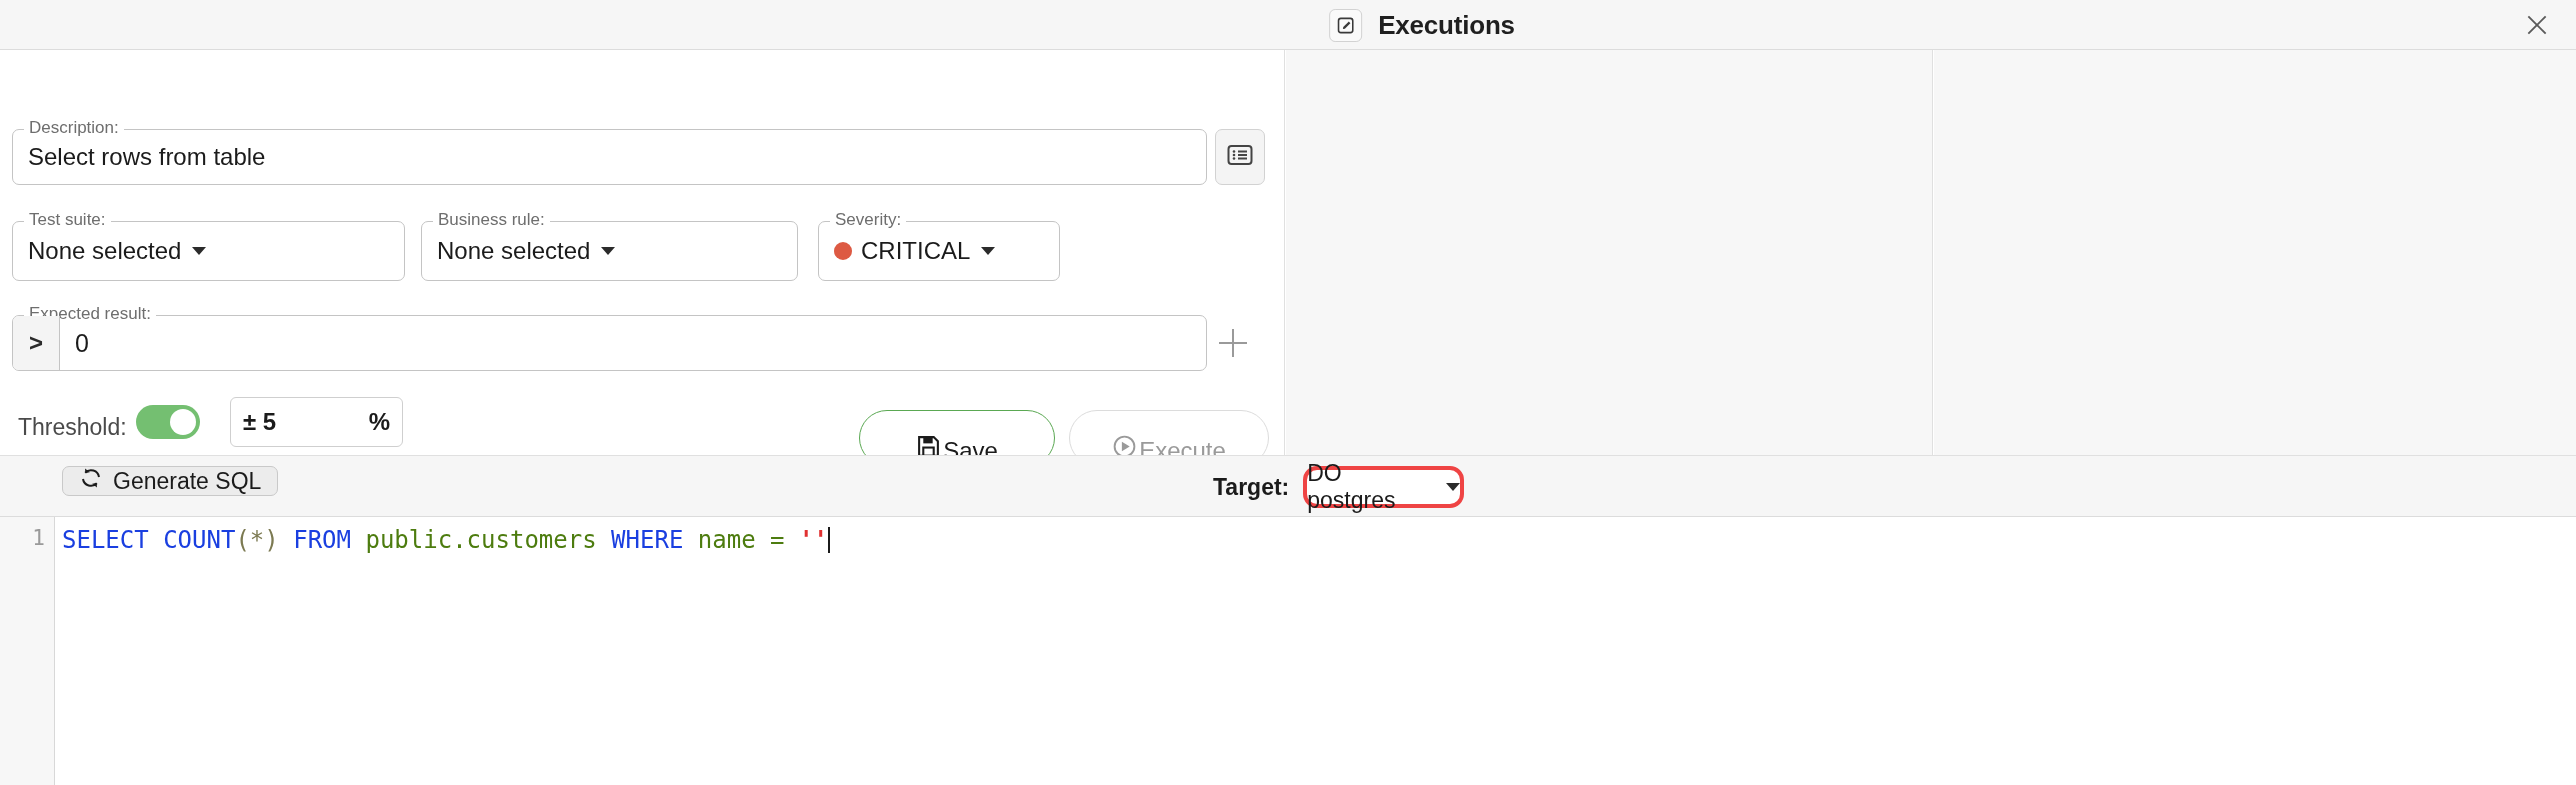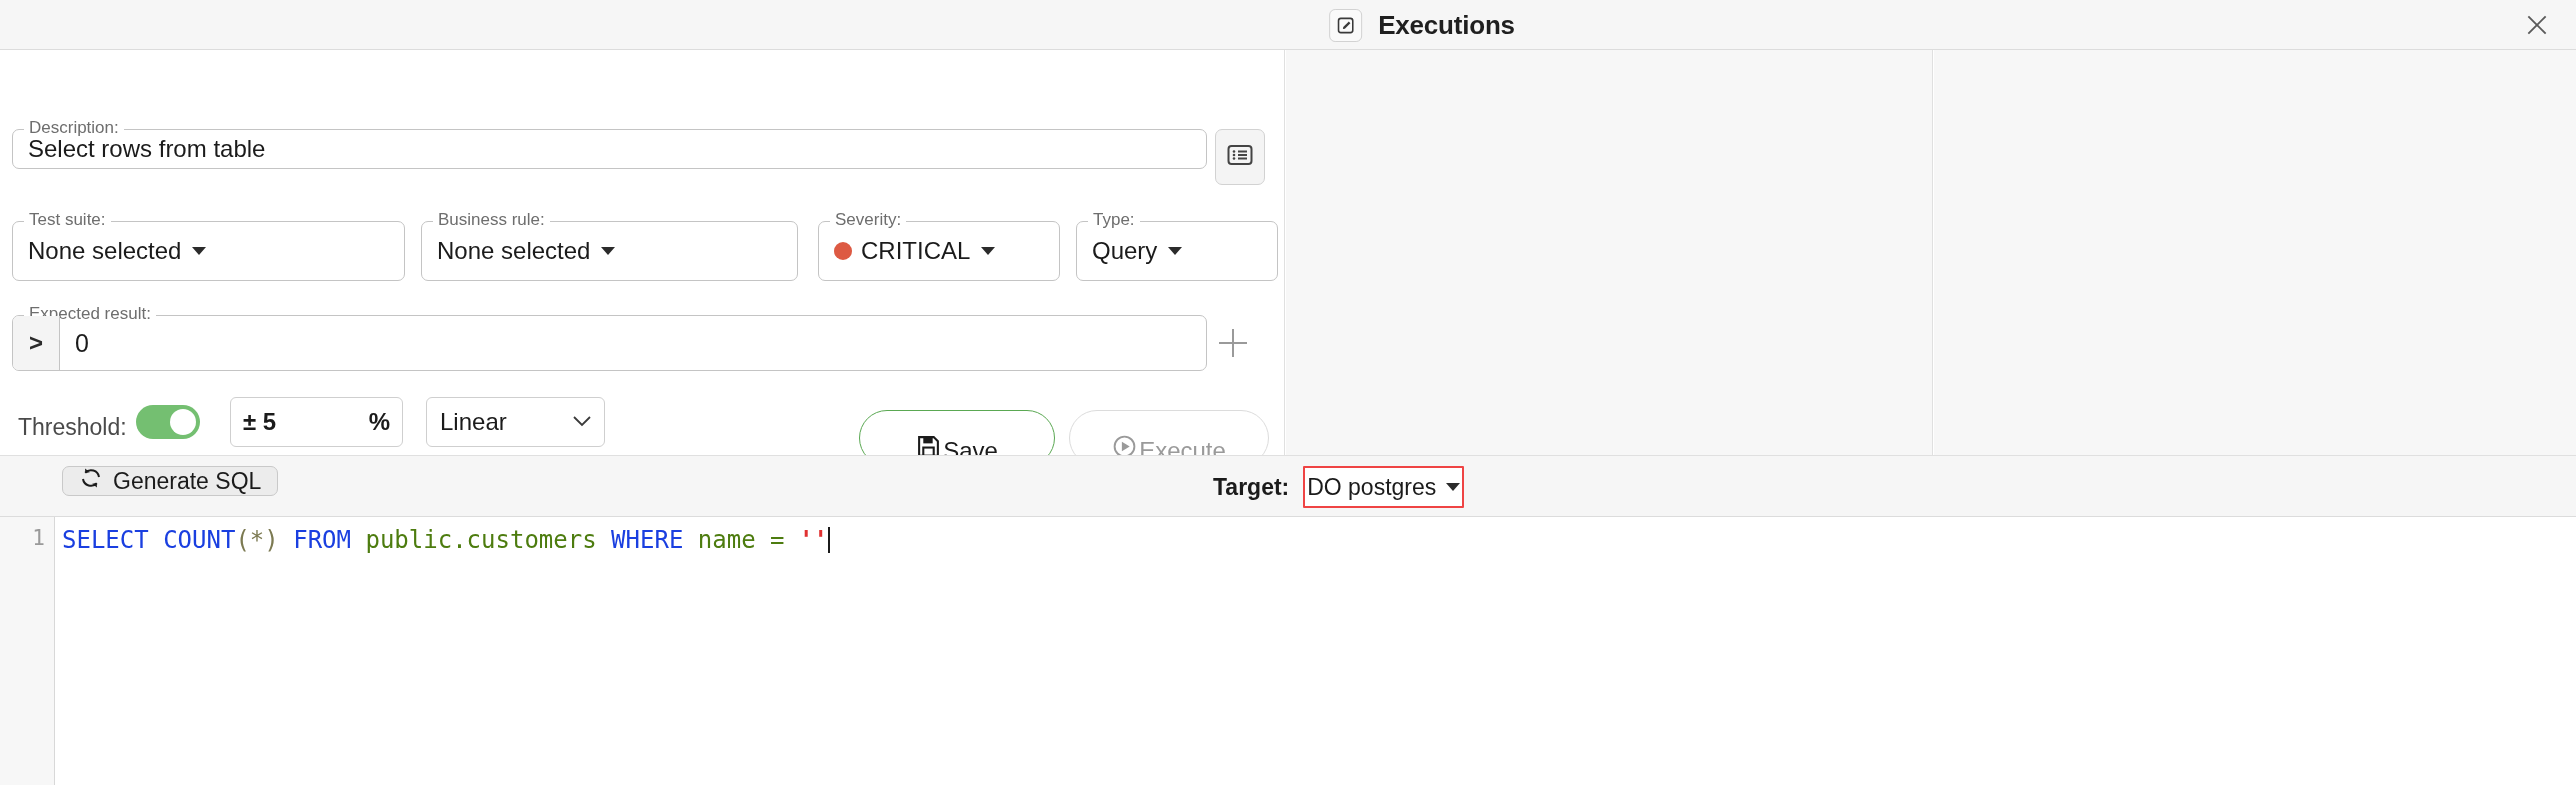--- a/index.html
+++ b/index.html
@@ -81,21 +81,21 @@
   .fld-val {
     position: absolute;
     left: 15px; top: 50%;
     transform: translateY(-50%);
     font-size: 24px;
     color: #1b1b1b;
     white-space: nowrap;
     display: flex; align-items: center; gap: 9px;
   }
 
-  #f-description { left: 12px; top: 79px; width: 1195px; height: 40px; }
+  #f-description { left: 12px; top: 79px; width: 1195px; height: 56px; }
   #desc-btn {
     position: absolute; left: 1215px; top: 79px;
     width: 50px; height: 56px;
     background: #f4f4f4;
     border: 1px solid #d2d2d2; border-radius: 7px;
     display: flex; align-items: center; justify-content: center;
     cursor: pointer;
   }
 
   #f-testsuite   { left: 12px;  top: 171px; width: 393px; height: 60px; }
@@ -231,21 +231,21 @@
   #target-group {
     position: absolute; left: 1213px; top: 10px;
     display: flex; align-items: center; gap: 14px;
   }
   #target-label {
     font-size: 23px; font-weight: bold; color: #1b1b1b;
   }
   #target-select {
     height: 42px; width: 161px;
     background: #ffffff;
-    border: 2px solid #ef4444; border-radius: 1px;
+    border: 4px solid #ef4444; border-radius: 14px;
     display: flex; align-items: center; justify-content: center; gap: 8px;
     font-size: 23px; color: #1b1b1b;
     cursor: pointer;
   }
 
   
   #editor {
     position: absolute; left: 0; top: 517px;
     width: 2576px; height: 269px;
     background: #ffffff;
@@ -338,50 +338,35 @@
 
   <div class="fld" id="f-severity">
     <span class="fld-legend">Severity:</span>
     <span class="fld-val">
       <span class="sev-dot"></span>
       <span>CRITICAL</span>
       <span class="caret-down"></span>
     </span>
   </div>
 
-  <div class="fld" id="f-type">
-    <span class="fld-legend">Type:</span>
-    <span class="fld-val">
-      <span>Query</span>
-      <span class="caret-down"></span>
-    </span>
-  </div>
 
   <div class="fld" id="f-expected">
     <span class="fld-legend">Expected result:</span>
     <span id="exp-op">&gt;</span>
     <span id="exp-value" placeholder="Expected result">0</span>
   </div>
   <div id="add-expected"></div>
 
   <span id="threshold-label">Threshold:</span>
   <div id="threshold-toggle">
     <span class="knob"></span>
   </div>
   <div id="threshold-amount">
     <span class="num">± 5</span>
     <span class="pct">%</span>
-  </div>
-  <div id="threshold-mode">
-    <span class="txt">Linear</span>
-    <span class="chev">
-      <svg width="20" height="12" viewBox="0 0 20 12" fill="none" stroke="#3a3a3a" stroke-width="1.8">
-        <path d="M2 2 L10 10 L18 2"></path>
-      </svg>
-    </span>
   </div>
 
   <div class="pill-btn" id="save-btn">
     <span>
       <svg width="25" height="25" viewBox="0 0 24 24" fill="none" stroke="#1b1b1b" stroke-width="2">
         <path d="M3 3 h14 l4 4 v14 h-18 Z"></path>
         <rect x="7" y="3" width="9" height="6" fill="#1b1b1b" stroke="none"></rect>
         <rect x="7" y="13" width="10" height="8" stroke="#1b1b1b"></rect>
       </svg>
     </span>

